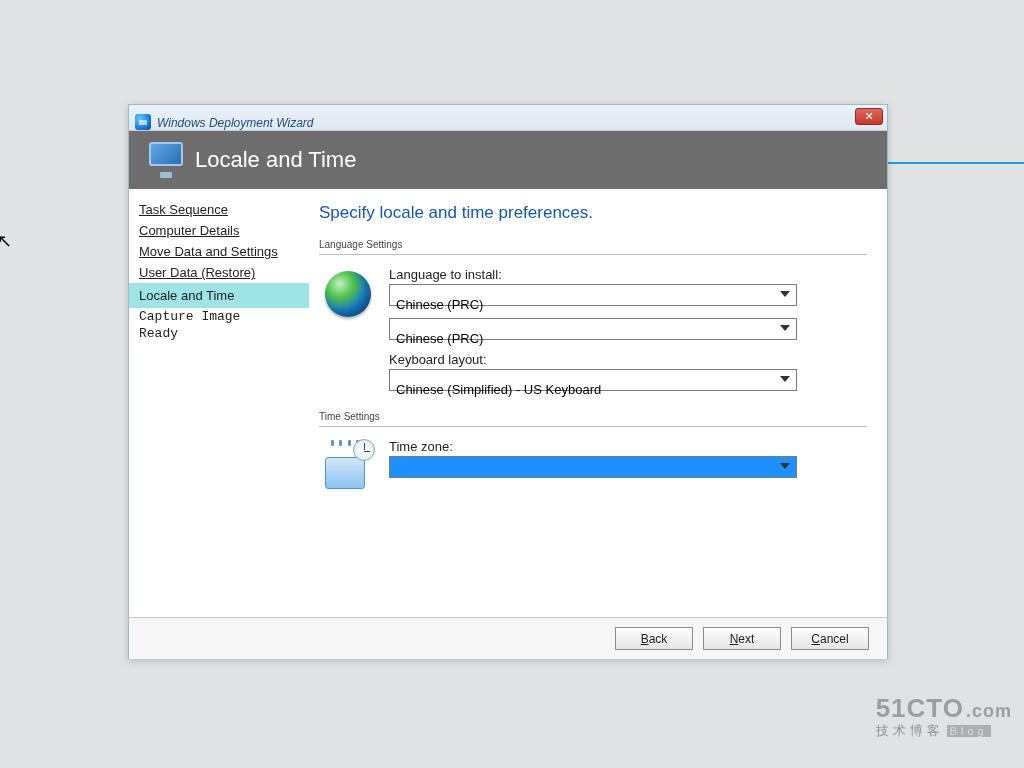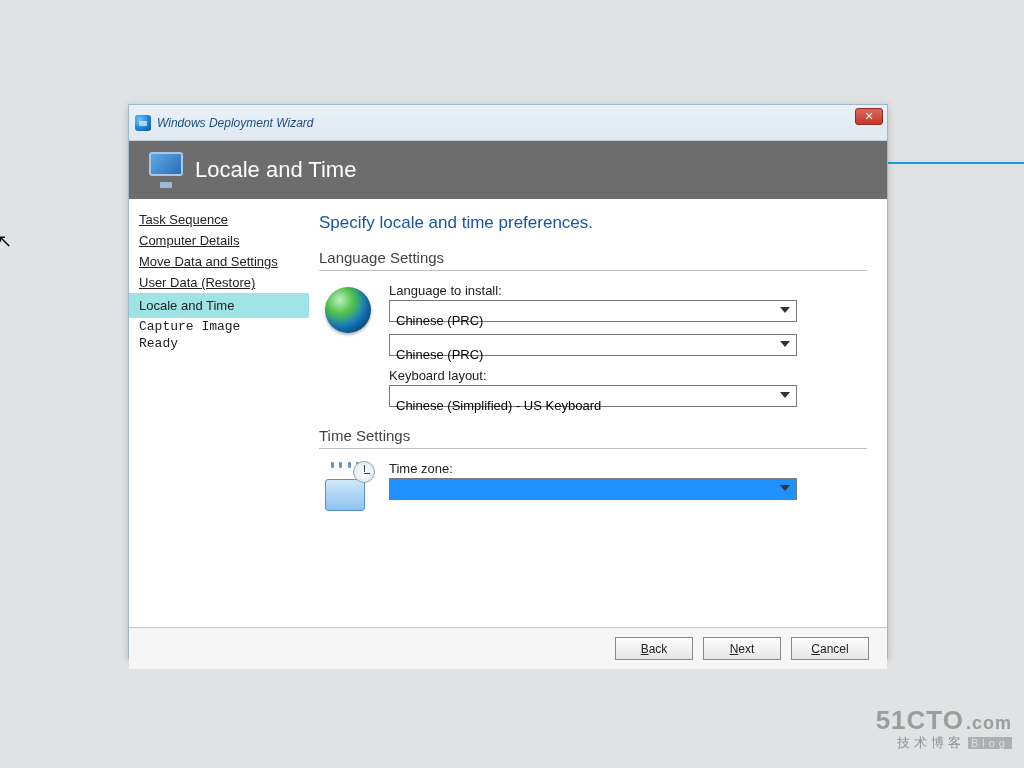--- a/index.html
+++ b/index.html
@@ -30,25 +30,25 @@
     position: absolute;
     left: 128px;
     top: 104px;
     width: 760px;
     height: 555px;
     border: 1px solid #9fb9cb;
     background: #fff;
     box-shadow: 0 2px 8px rgba(0,0,0,0.18);
   }
   .titlebar {
-    height: 36px;
+    height: 26px;
     background: linear-gradient(#e9f1f8,#dfe9f2);
     border-bottom: 1px solid #c2cfda;
     display: flex;
-    align-items: center;
+    align-items: flex-end;
     padding: 0 0 0 6px;
     position: relative;
   }
   .title-icon {
     width: 16px;
     height: 16px;
     margin-right: 6px;
     background: radial-gradient(circle at 30% 30%, #6ac6ff, #1d7cd6 60%, #0a4a86);
     border-radius: 3px;
     display:flex;align-items:center;justify-content:center;
@@ -126,21 +126,21 @@
   .main {
     flex: 1;
     padding: 14px 20px 0 10px;
   }
   .main-heading {
     font-size: 17px;
     color: #1955a5;
     margin: 0 0 16px 0;
   }
   .group-label {
-    font-size: 15px;
+    font-size: 10px;
     color: #444;
     padding-bottom: 2px;
   }
   .group-line {
     border: none;
     border-top: 1px solid #bcbcbc;
     margin: 2px 0 12px 0;
   }
   .section-row {
     display: flex;
@@ -226,22 +226,22 @@
     font-size: 12px;
     color: #222;
     cursor: pointer;
     padding: 0 10px;
     display:flex;align-items:center;justify-content:center;
   }
   .btn .u { text-decoration: underline; }
   .watermark {
     position: absolute;
     right: 12px;
-    bottom: 16px;
-    text-align: right;
+    bottom: 28px;
+    text-align: left;
     color: rgba(100,100,100,0.55);
     letter-spacing: 1px;
   }
   .watermark .big{font-size:26px;font-weight:700;display:flex;align-items:baseline;gap:2px;}
   .watermark .dom{font-size:18px;font-weight:700;}
   .watermark .sub{font-size:13px;color:rgba(90,90,90,0.6);letter-spacing:4px;margin-top:-2px;}
   .watermark .blog{font-size:11px;background:rgba(80,80,80,0.35);color:rgba(230,230,230,0.8);padding:0 3px;border-radius:0;margin-left:3px;}
 </style>
 </head>
 <body>

